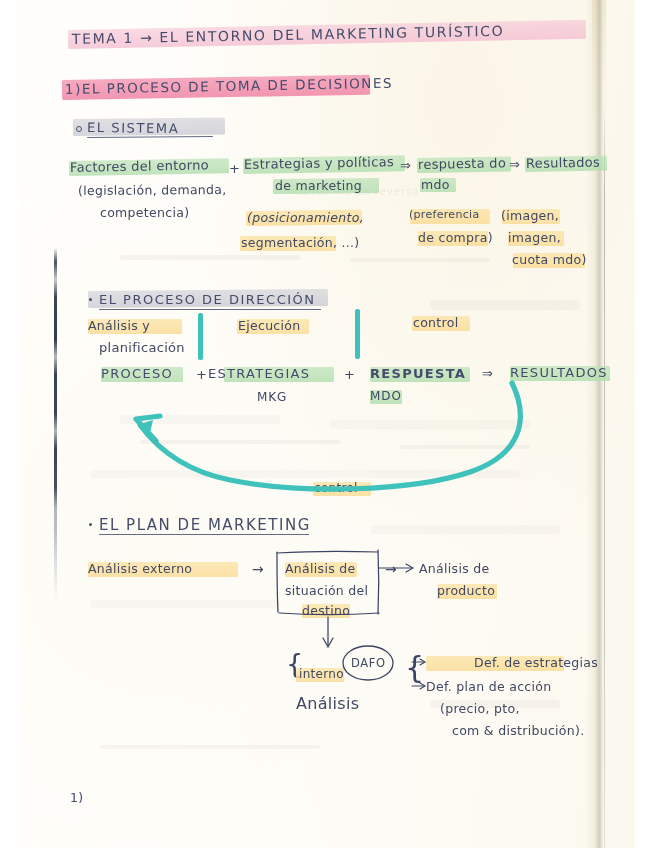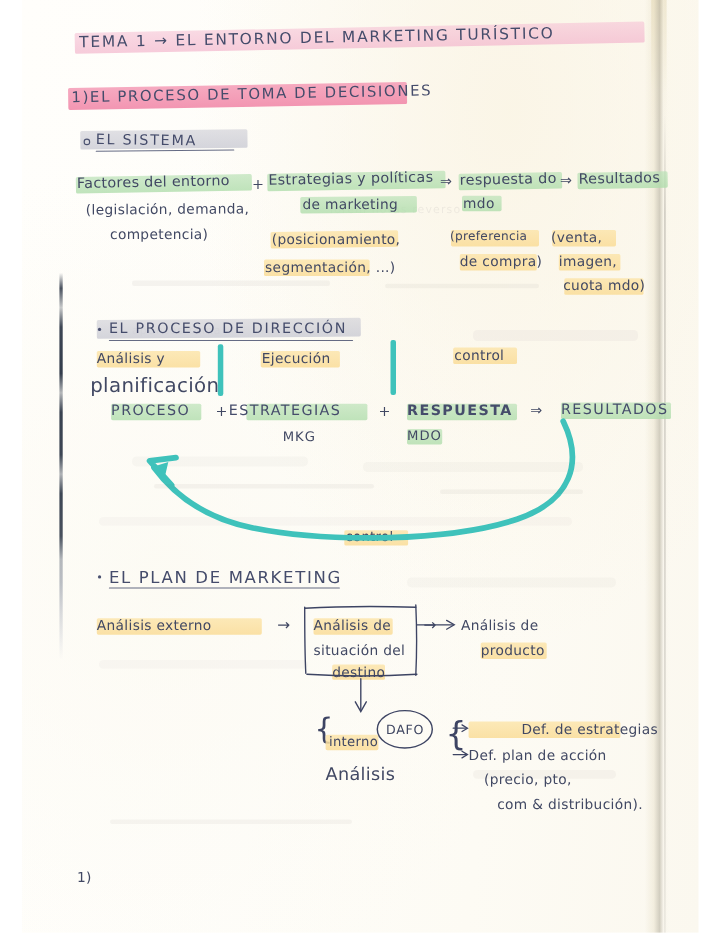--- a/index.html
+++ b/index.html
@@ -112,51 +112,51 @@
 
 <div class="ink hand skew" style="left:70px;top:160px;font-size:13px;">Factores del entorno</div>
 <div class="ink hand" style="left:78px;top:183px;font-size:12.5px;transform:rotate(-.4deg);transform-origin:left center;">(legislación, demanda,</div>
 <div class="ink hand" style="left:100px;top:205px;font-size:12.5px;">competencia)</div>
 
 <div class="ink hand" style="left:229px;top:161px;font-size:13px;">+</div>
 
 <div class="ink hand skew" style="left:244px;top:157px;font-size:13px;">Estrategias y políticas</div>
 <div class="ink hand" style="left:275px;top:178px;font-size:12.5px;">de marketing</div>
 <div class="hl hl-yellow" style="left:246px;top:211px;width:116px;height:15px;transform:rotate(-.8deg);transform-origin:left center;"></div>
-<div class="ink hand" style="left:247px;top:210px;font-size:12.5px;">(posicionamiento,</div>
+<div class="ink hand" style="left:247px;top:210px;font-size:12.5px;font-style:italic;">(posicionamiento,</div>
 <div class="hl hl-yellow" style="left:240px;top:236px;width:96px;height:15px;"></div>
 <div class="ink hand" style="left:241px;top:235px;font-size:12.5px;">segmentación, ...)</div>
 
 <div class="ink hand" style="left:400px;top:158px;font-size:13px;">⇒</div>
 
 <div class="ink hand skew" style="left:418px;top:157px;font-size:13px;">respuesta do</div>
 <div class="ink hand" style="left:421px;top:177px;font-size:12.5px;">mdo</div>
 <div class="hl hl-yellow" style="left:410px;top:209px;width:80px;height:15px;"></div>
 <div class="ink hand" style="left:409px;top:208px;font-size:11px;">(preferencia</div>
 <div class="hl hl-yellow" style="left:418px;top:231px;width:70px;height:15px;"></div>
 <div class="ink hand" style="left:418px;top:230px;font-size:12.5px;">de compra)</div>
 
 <div class="ink hand" style="left:509px;top:157px;font-size:13px;">⇒</div>
 
 <div class="ink hand skew" style="left:526px;top:156px;font-size:13px;">Resultados</div>
 <div class="hl hl-yellow" style="left:502px;top:209px;width:58px;height:15px;"></div>
-<div class="ink hand" style="left:501px;top:208px;font-size:12.5px;">(venta,</div>
+<div class="ink hand" style="left:501px;top:208px;font-size:12.5px;">(imagen,</div>
 <div class="hl hl-yellow" style="left:508px;top:231px;width:56px;height:15px;"></div>
 <div class="ink hand" style="left:508px;top:230px;font-size:12.5px;">imagen,</div>
 <div class="hl hl-yellow" style="left:513px;top:253px;width:72px;height:15px;"></div>
 <div class="ink hand" style="left:512px;top:252px;font-size:12.5px;">cuota mdo)</div>
 
 <div class="hl hl-gray" style="left:88px;top:291px;width:240px;height:17px;transform:rotate(-.5deg);transform-origin:left center;"></div>
 <div class="dot" style="left:89px;top:298px;"></div>
 <div class="ink caps" style="left:99px;top:292px;font-size:13px;letter-spacing:1.5px;">EL PROCESO DE DIRECCIÓN</div>
 <div class="und" style="left:99px;top:309px;width:222px;"></div>
 
 <div class="hl hl-yellow" style="left:88px;top:319px;width:94px;height:15px;"></div>
 <div class="ink hand" style="left:88px;top:318px;font-size:12.5px;">Análisis y</div>
-<div class="ink hand" style="left:82px;top:340px;font-size:18px;">planificación</div>
+<div class="ink hand" style="left:99px;top:340px;font-size:13px;">planificación</div>
 
 <div class="teal" style="left:198px;top:313px;width:4.5px;height:47px;"></div>
 
 <div class="hl hl-yellow" style="left:237px;top:319px;width:72px;height:15px;"></div>
 <div class="ink hand" style="left:238px;top:318px;font-size:12.5px;">Ejecución</div>
 
 <div class="teal" style="left:355px;top:309px;width:4.5px;height:50px;"></div>
 
 <div class="hl hl-yellow" style="left:412px;top:316px;width:58px;height:15px;"></div>
 <div class="ink hand" style="left:413px;top:315px;font-size:12.5px;">control</div>

